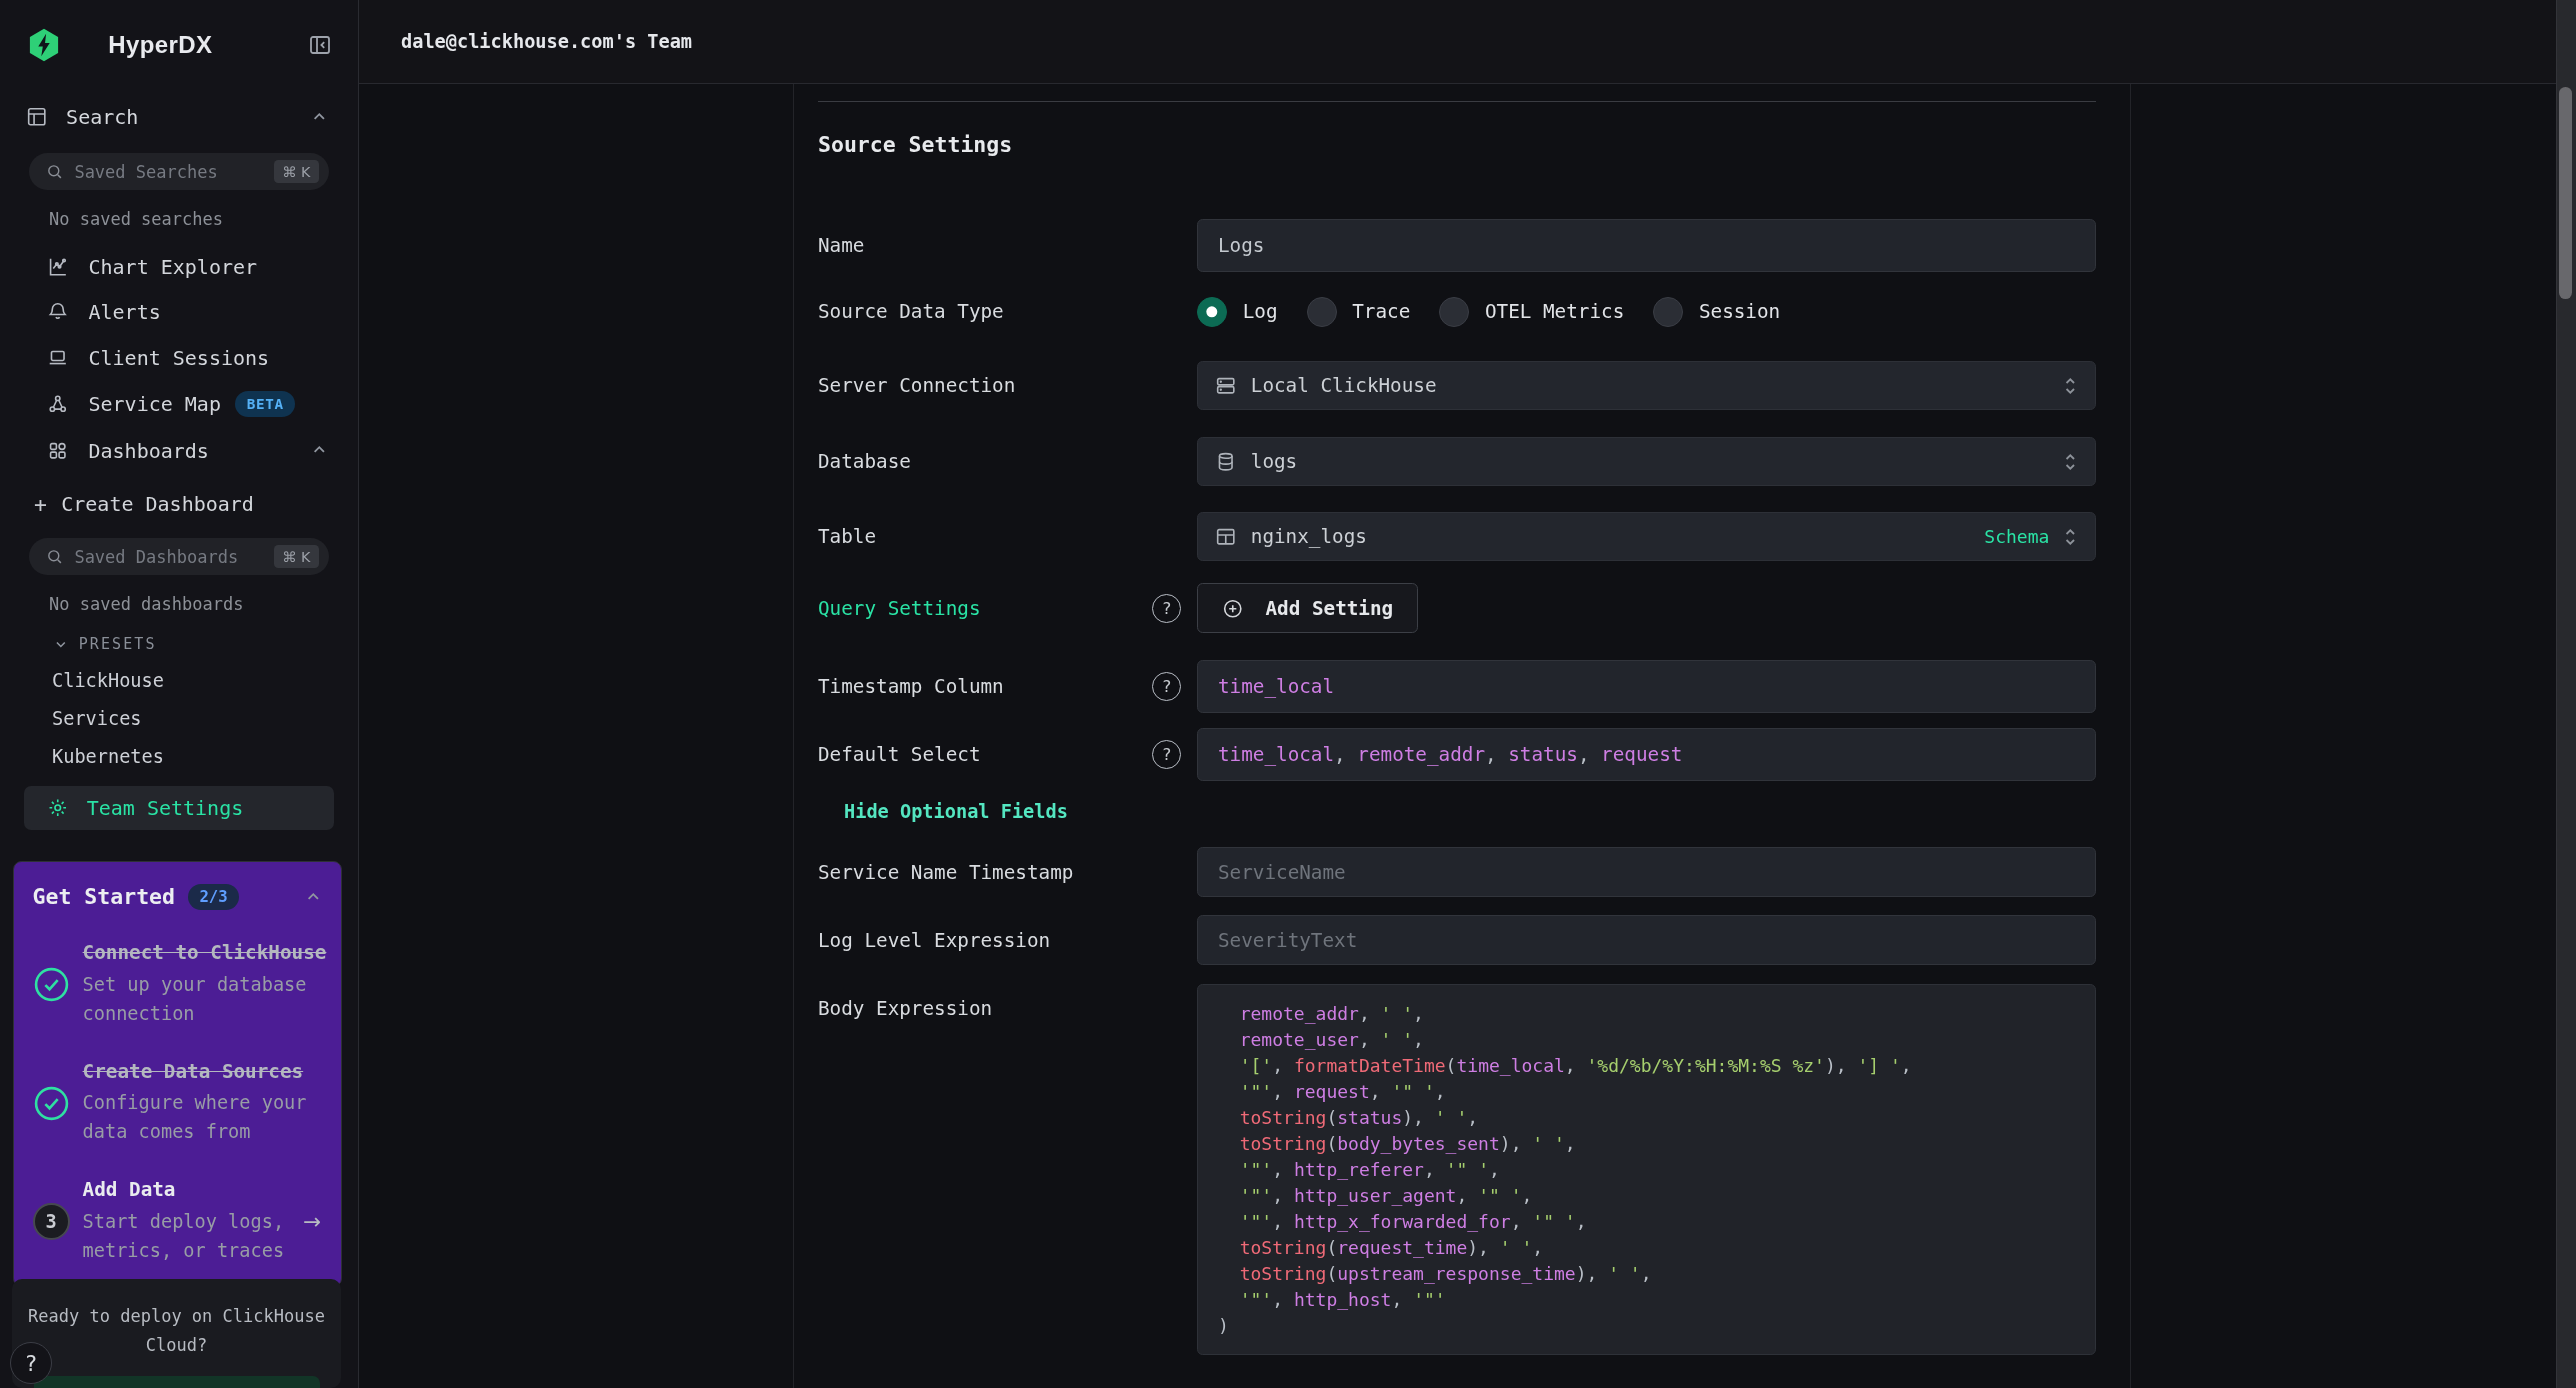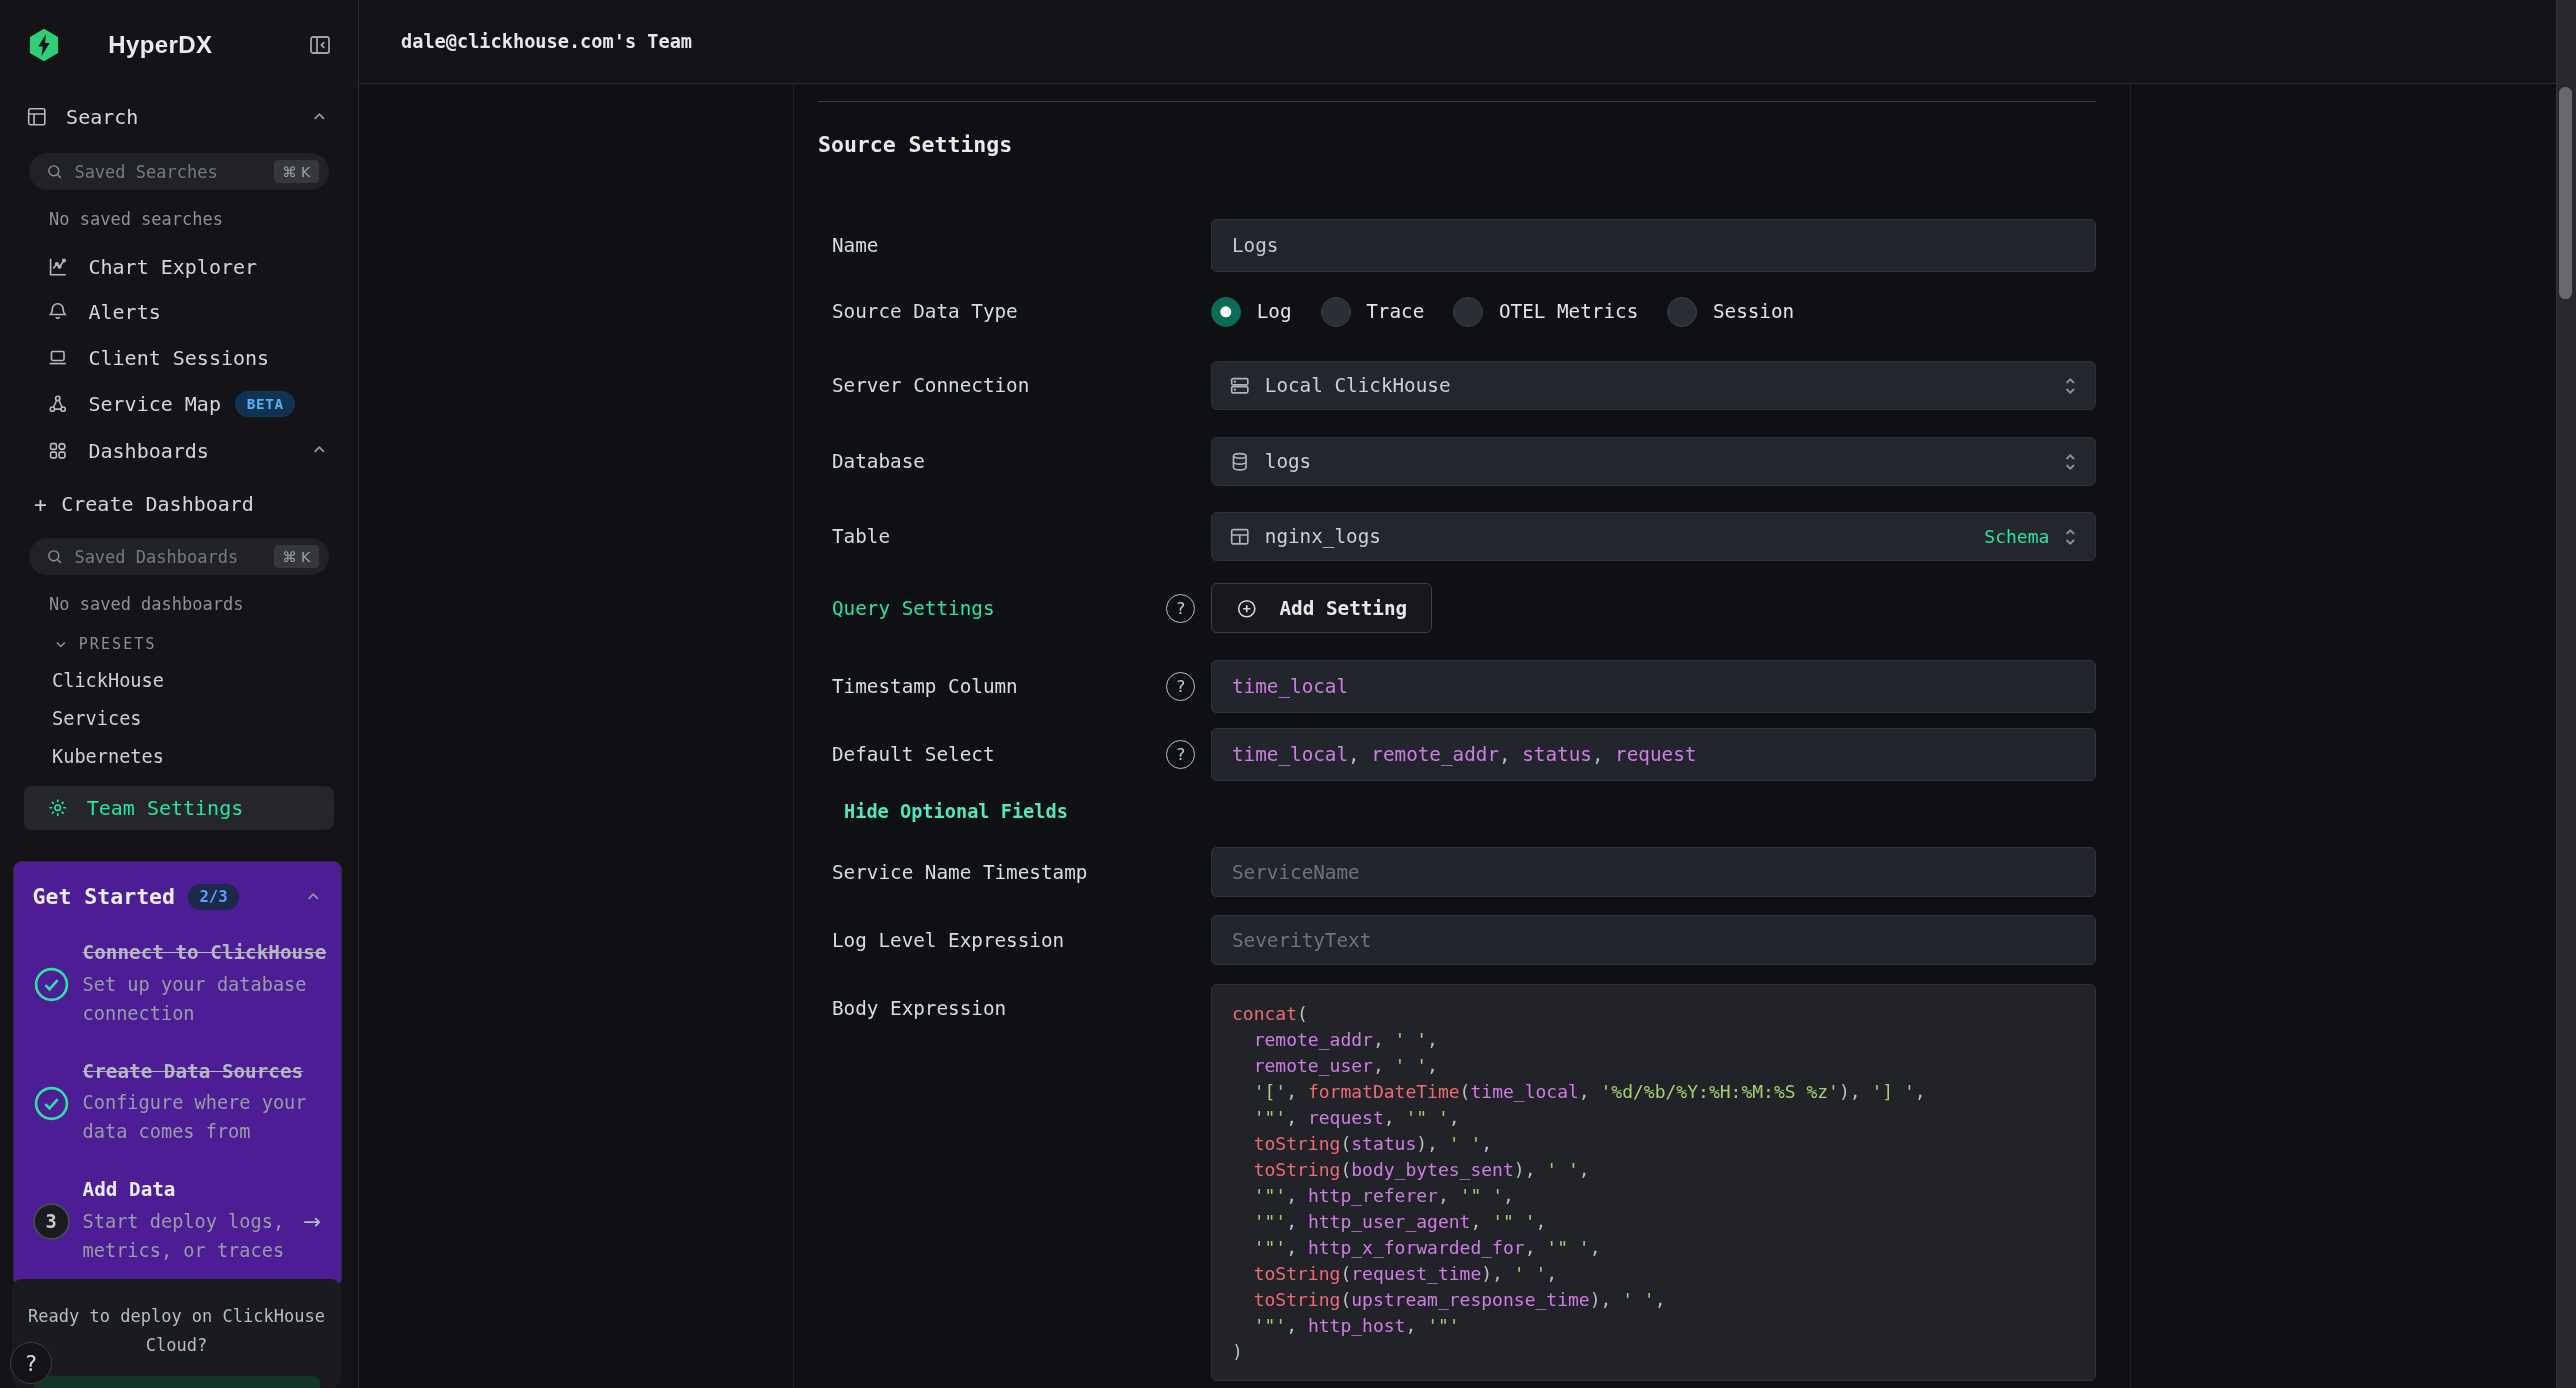--- a/index.html
+++ b/index.html
@@ -90,21 +90,21 @@
   .topbar { position:absolute; left:0; top:0; right:20px; height:84px; background:#131317;
     border-bottom:0.7px solid #28292f; display:flex; align-items:center; padding-left:42px; }
   .topbar-title { font-size:18.6px; font-weight:bold; color:#e6e8ec; }
 
   .panel { position:absolute; left:434px; top:84px; width:1338px; bottom:0;
     border-left:0.7px solid #232429; border-right:0.7px solid #232429; background:#0f1014; }
   .panel-divider { height:0.7px; background:#3a3c42; margin:17px 34px 0 24px; }
   .panel-title { margin:30px 0 0 24px; font-size:21.5px; color:#e8eaed; }
 
   .form { padding:0 34px 0 24px; margin-top:62px; }
-  .frow { display:flex; align-items:center;margin-left:14px; }
+  .frow { display:flex; align-items:center; }
   .frow.top { align-items:flex-start; }
   .flabel { width:379px; flex:none; display:flex; align-items:center; padding-right:15.7px; }
   .flabel .lt { font-size:19.3px; color:#d9dce0; }
   .flabel .lt.accent { color:#2ae3a5; }
   .flabel .help { margin-left:auto; width:29px; height:29px; border:1.8px solid #b9bec6;
     border-radius:50%; color:#c6cacf; font-size:16.5px; display:flex; align-items:center;
     justify-content:center; cursor:pointer; flex:none; }
   .ffield { flex:1; min-width:0; }
 
   .tinput { width:100%; height:53px; background:#22252c; border:0.7px solid #31343b;
@@ -552,21 +552,20 @@
           </div>
         </div>
 
         
         <div class="frow top">
           <div class="flabel" style="padding-top:13px">
             <span class="lt">Body Expression</span>
           </div>
           <div class="ffield">
             <div class="code-block">
-                <div class="code-line"><span class="tok-fn">concat</span><span class="tok-p">(</span></div>
                 <div class="code-line"><span class="tok-p">  </span><span class="tok-id">remote_addr</span><span class="tok-p">, </span><span class="tok-str">' '</span><span class="tok-p">,</span></div>
                 <div class="code-line"><span class="tok-p">  </span><span class="tok-id">remote_user</span><span class="tok-p">, </span><span class="tok-str">' '</span><span class="tok-p">,</span></div>
                 <div class="code-line"><span class="tok-p">  </span><span class="tok-str">'['</span><span class="tok-p">, </span><span class="tok-fn">formatDateTime</span><span class="tok-p">(</span><span class="tok-id">time_local</span><span class="tok-p">, </span><span class="tok-str">'%d/%b/%Y:%H:%M:%S %z'</span><span class="tok-p">), </span><span class="tok-str">'] '</span><span class="tok-p">,</span></div>
                 <div class="code-line"><span class="tok-p">  </span><span class="tok-str">'"'</span><span class="tok-p">, </span><span class="tok-id">request</span><span class="tok-p">, </span><span class="tok-str">'" '</span><span class="tok-p">,</span></div>
                 <div class="code-line"><span class="tok-p">  </span><span class="tok-fn">toString</span><span class="tok-p">(</span><span class="tok-id">status</span><span class="tok-p">), </span><span class="tok-str">' '</span><span class="tok-p">,</span></div>
                 <div class="code-line"><span class="tok-p">  </span><span class="tok-fn">toString</span><span class="tok-p">(</span><span class="tok-id">body_bytes_sent</span><span class="tok-p">), </span><span class="tok-str">' '</span><span class="tok-p">,</span></div>
                 <div class="code-line"><span class="tok-p">  </span><span class="tok-str">'"'</span><span class="tok-p">, </span><span class="tok-id">http_referer</span><span class="tok-p">, </span><span class="tok-str">'" '</span><span class="tok-p">,</span></div>
                 <div class="code-line"><span class="tok-p">  </span><span class="tok-str">'"'</span><span class="tok-p">, </span><span class="tok-id">http_user_agent</span><span class="tok-p">, </span><span class="tok-str">'" '</span><span class="tok-p">,</span></div>
                 <div class="code-line"><span class="tok-p">  </span><span class="tok-str">'"'</span><span class="tok-p">, </span><span class="tok-id">http_x_forwarded_for</span><span class="tok-p">, </span><span class="tok-str">'" '</span><span class="tok-p">,</span></div>
                 <div class="code-line"><span class="tok-p">  </span><span class="tok-fn">toString</span><span class="tok-p">(</span><span class="tok-id">request_time</span><span class="tok-p">), </span><span class="tok-str">' '</span><span class="tok-p">,</span></div>

